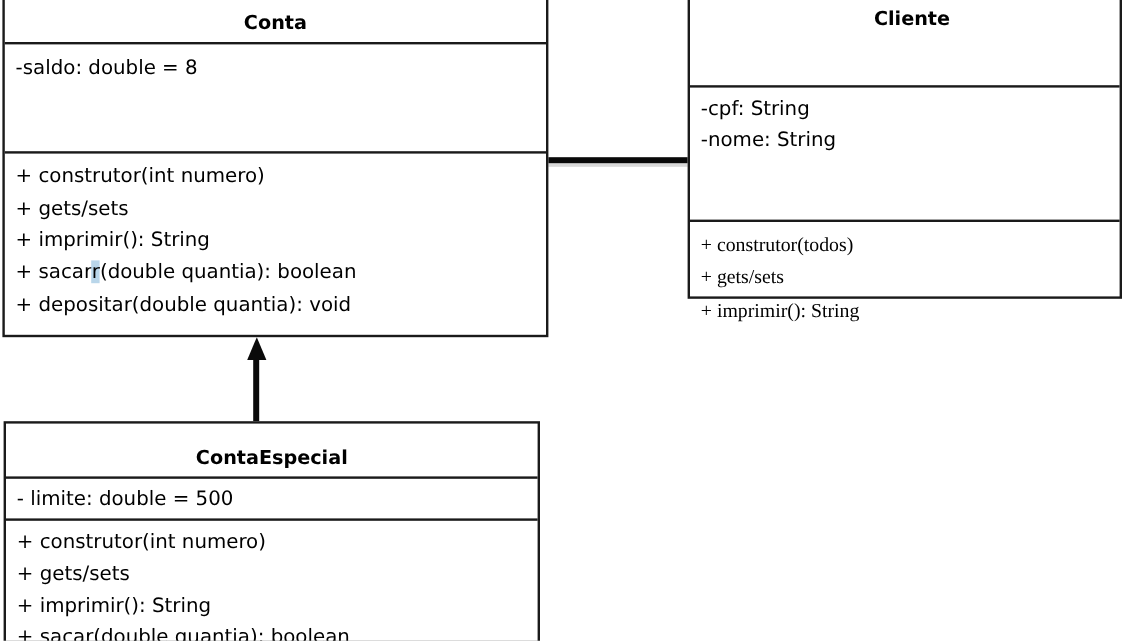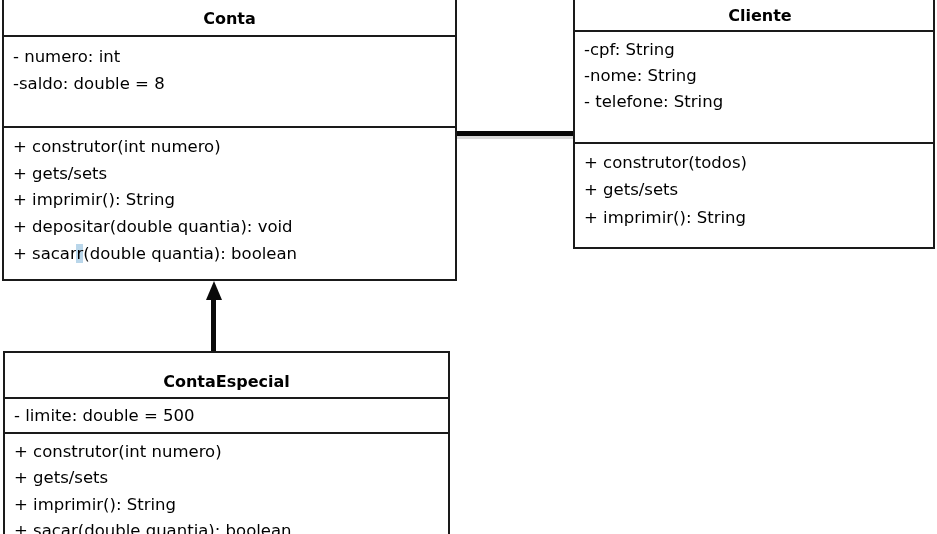--- a/index.html
+++ b/index.html
@@ -90,27 +90,28 @@
     height: 251px;
   }
   #class-cliente .uml-title {
     height: 30px;
     line-height: 32px;
     padding-left: 12px;
   }
   #class-cliente .attrs {
     height: 112px;
     padding-top: 5px;
+    margin-top: 41px;
   }
   #class-cliente .attrs .uml-member { line-height: 1.58; }
   #class-cliente .ops {
     height: 107px;
     padding-top: 5px;
   }
-  #class-cliente .ops .uml-member { line-height: 1.66; }
+  #class-cliente .ops .uml-member { line-height: 1.66; font-family: Liberation Serif, serif; }
 
   
   #class-contaespecial {
     left: 3px;
     top: 351px;
     width: 447px;
     height: 185px;
   }
   #class-contaespecial .uml-title {
     height: 32px;
@@ -175,38 +176,36 @@
 
   <div class="connector" id="assoc-conta-cliente-shadow"></div>
   <div class="connector" id="assoc-conta-cliente"></div>
 
   <div class="connector" id="gen-shaft"></div>
   <div class="connector" id="gen-arrowhead"></div>
 
   <div class="uml-class" id="class-conta">
     <div class="uml-title">Conta</div>
     <div class="uml-compartment attrs">
-      <div class="uml-member">- numero: int</div>
       <div class="uml-member">-saldo: double = 8</div>
     </div>
     <div class="uml-compartment ops">
       <div class="uml-member">+ construtor(int numero)</div>
       <div class="uml-member">+ gets/sets</div>
       <div class="uml-member">+ imprimir(): String</div>
+      <div class="uml-member"><span>+ sacar</span><span class="sel">r</span><span>(double quantia): boolean</span></div>
       <div class="uml-member">+ depositar(double quantia): void</div>
-      <div class="uml-member"><span>+ sacar</span><span class="sel">r</span><span>(double quantia): boolean</span></div>
     </div>
   </div>
 
   <div class="uml-class" id="class-cliente">
     <div class="uml-title">Cliente</div>
     <div class="uml-compartment attrs">
       <div class="uml-member">-cpf: String</div>
       <div class="uml-member">-nome: String</div>
-      <div class="uml-member">- telefone: String</div>
     </div>
     <div class="uml-compartment ops">
       <div class="uml-member">+ construtor(todos)</div>
       <div class="uml-member">+ gets/sets</div>
       <div class="uml-member">+ imprimir(): String</div>
     </div>
   </div>
 
   <div class="uml-class" id="class-contaespecial">
     <div class="uml-title">ContaEspecial</div>

